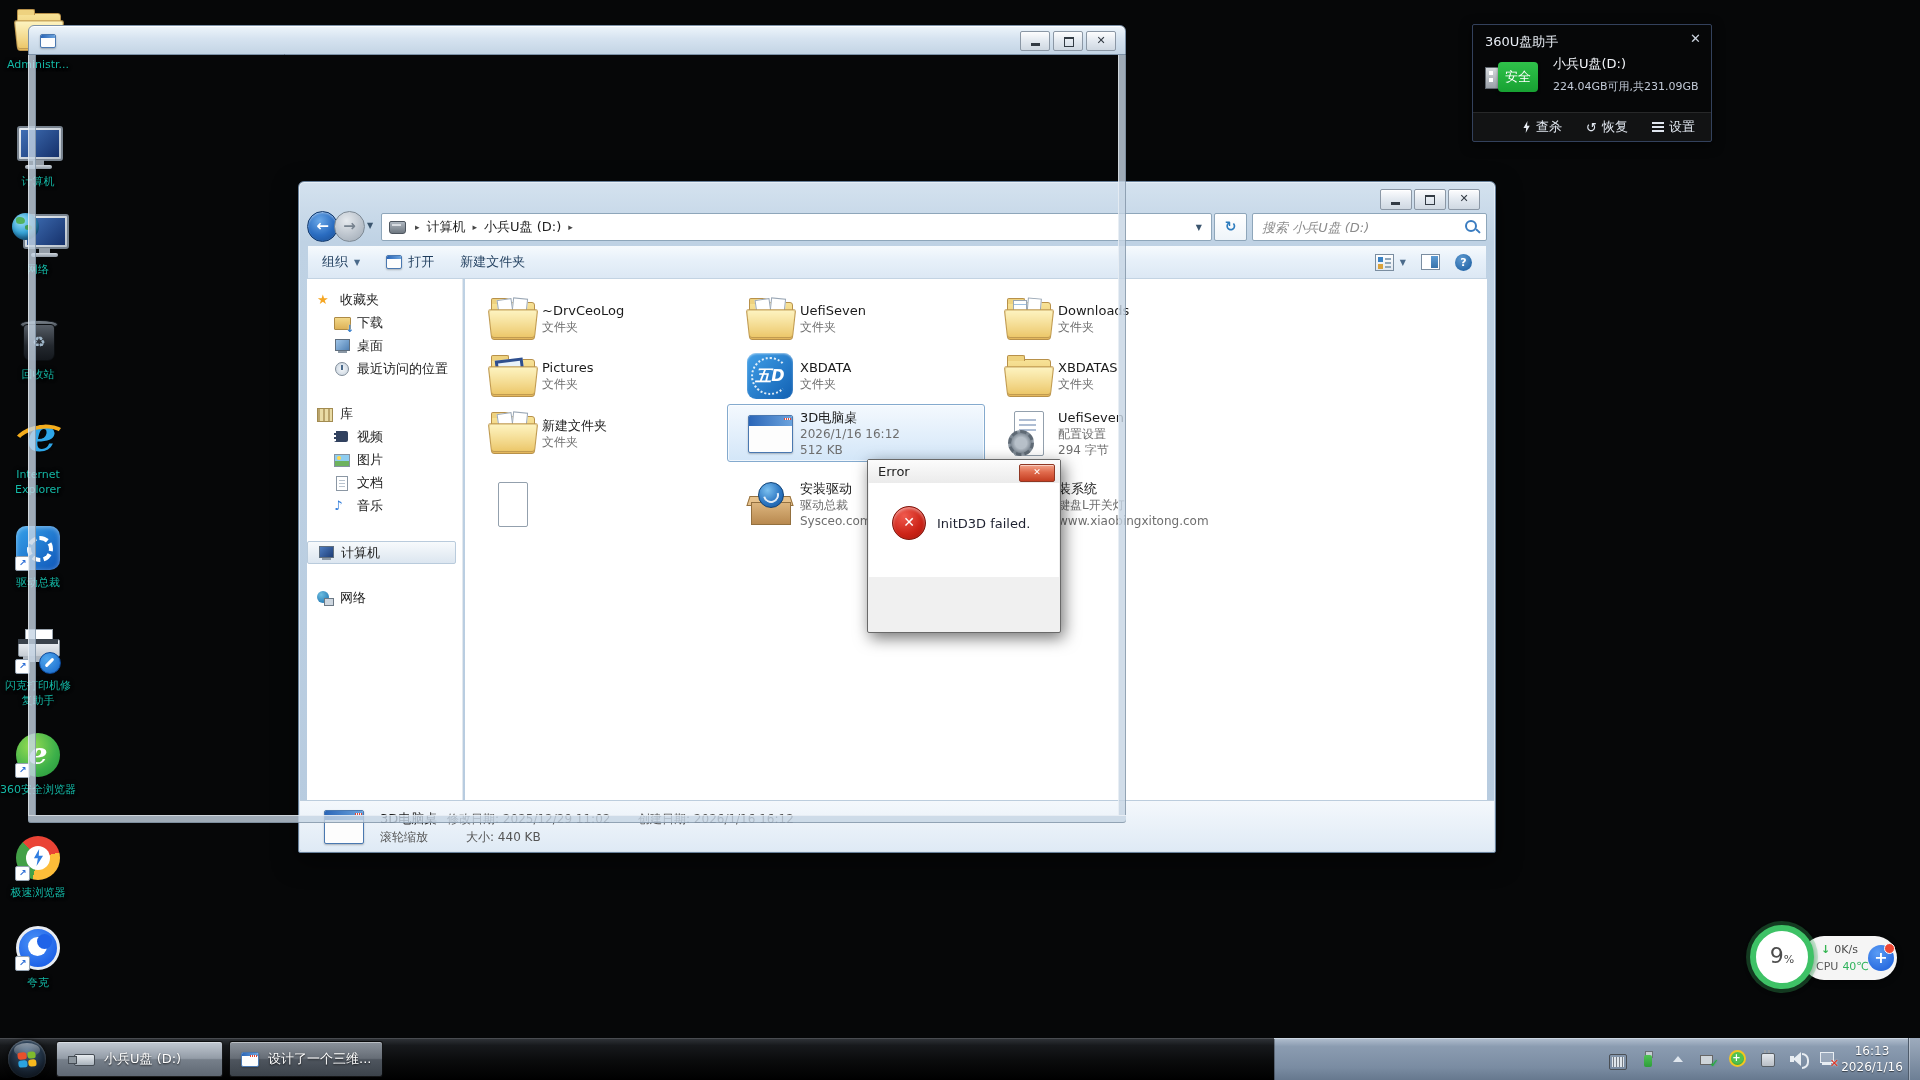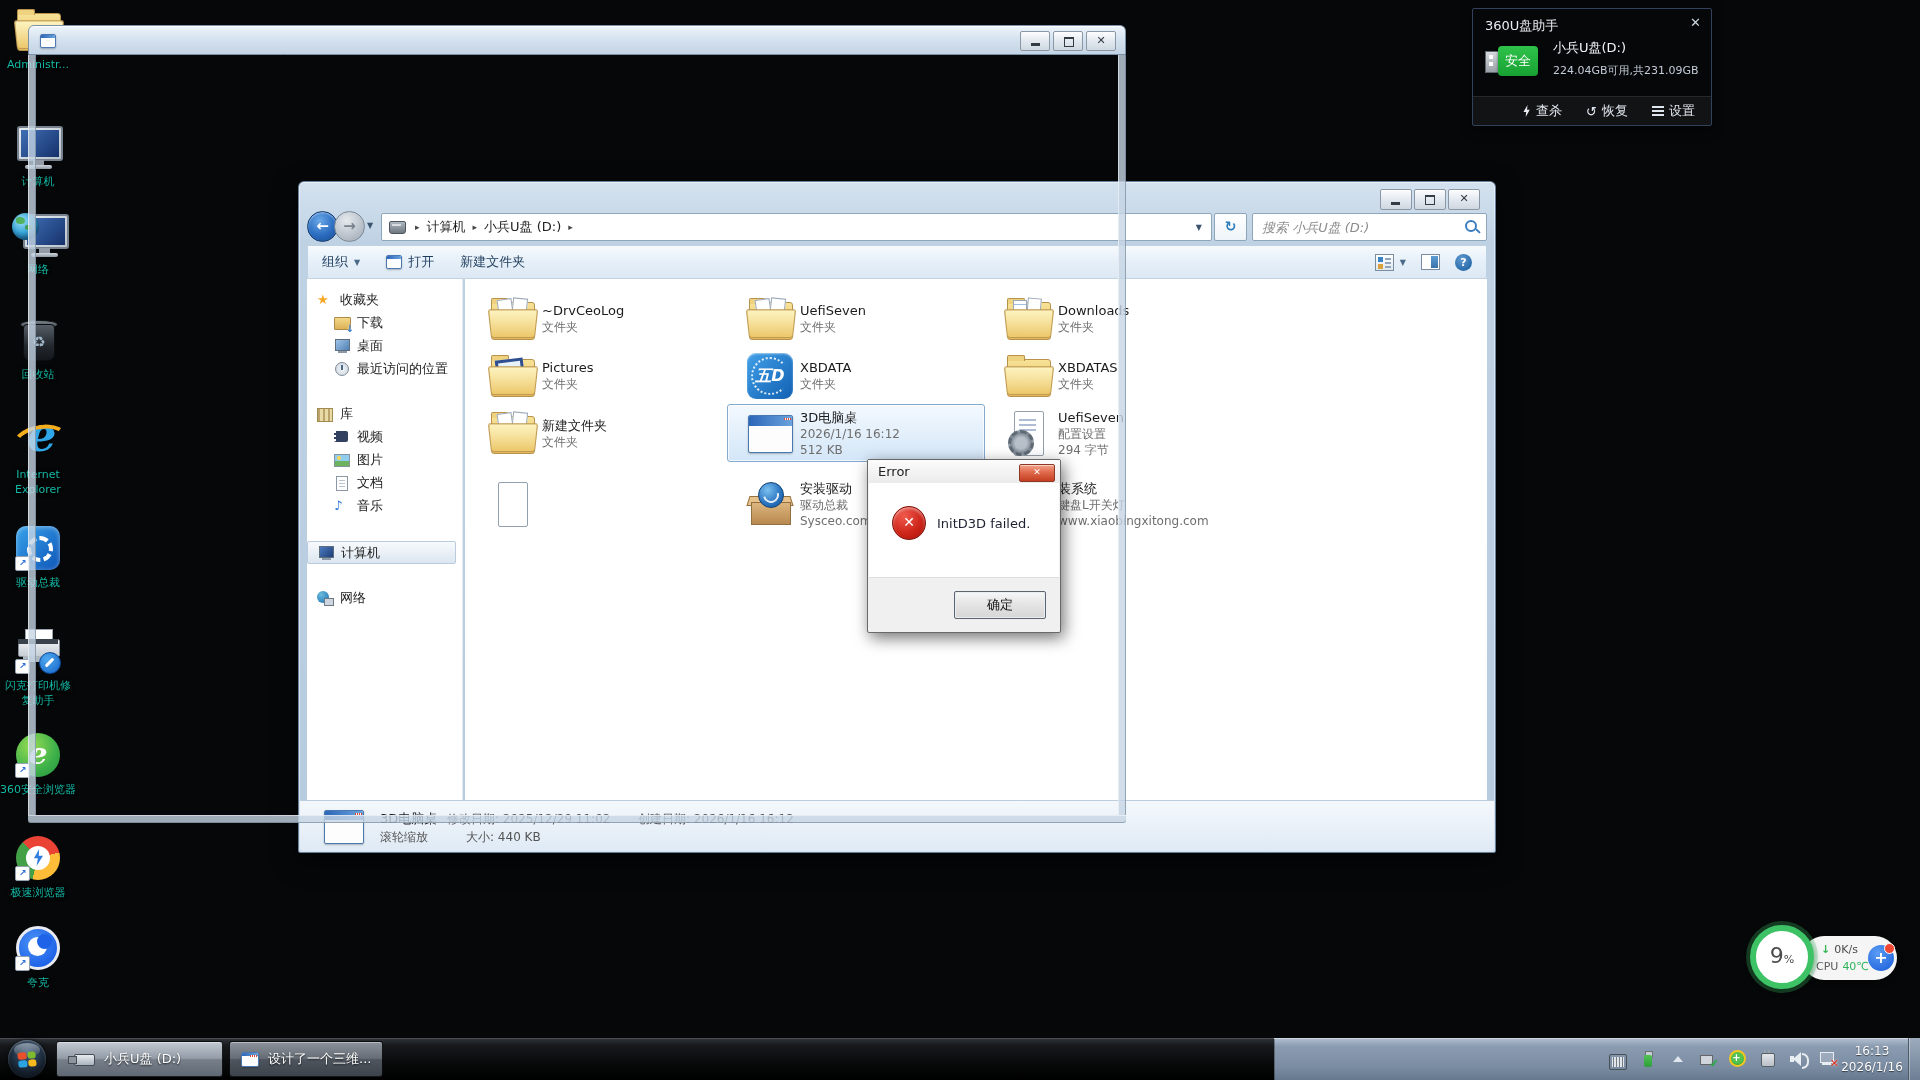--- a/index.html
+++ b/index.html
@@ -230,21 +230,21 @@
       background:radial-gradient(circle at 35% 28%,#f0594d,#cc2418 58%,#a81409);border:1px solid #7e150c;
       box-shadow:inset 0 2px 3px rgba(255,255,255,.45)}
   .err-ico span{position:absolute;width:100%;top:7px;text-align:center;font-size:14px;font-weight:bold;color:#fff}
   .err-msg{position:absolute;left:68px;top:33px;font-size:13px;color:#1e2130}
   .err-foot{position:absolute;left:1px;right:1px;bottom:1px;height:53px;background:#f0f0f0;border-top:1px solid #dfdfdf}
   .ok-btn{position:absolute;right:13px;top:13px;width:90px;height:26px;border:1px solid #5c656e;border-radius:2px;
       background:linear-gradient(180deg,#f7f7f7,#e5e5e5 45%,#d6d6d6);font-size:13px;color:#111;
       text-align:center;line-height:25px;box-shadow:inset 0 0 0 1px #e9eef3}
 
   
-  .usb-panel{position:absolute;left:1472px;top:8px;width:238px;height:116px;z-index:25;border:1px solid #33415c;
+  .usb-panel{position:absolute;left:1472px;top:24px;width:238px;height:116px;z-index:25;border:1px solid #33415c;
       background:linear-gradient(150deg,#243click550 0,#233450 0,#16233a 45%,#0d1627 100%);border-radius:2px;
       box-shadow:0 3px 12px rgba(0,0,0,.6)}
   .up-title{position:absolute;left:12px;top:8px;font-size:13px;color:#e8edf4}
   .up-close{position:absolute;right:10px;top:6px;font-size:13px;color:#cdd5e0}
   .up-usb{position:absolute;left:12px;top:36px;width:54px;height:32px}
   .up-plug{position:absolute;left:0;top:6px;width:14px;height:20px;background:linear-gradient(180deg,#d6dade,#9aa0a8);border:1px solid #5f666e}
   .up-plug i{position:absolute;left:3px;top:3px;width:4px;height:4px;background:#fff;box-shadow:0 7px 0 #fff}
   .up-badge{position:absolute;left:13px;top:1px;width:40px;height:30px;border-radius:4px;text-align:center;
       background:linear-gradient(180deg,#2fc24a,#17a132);color:#fff;font-size:13px;line-height:30px;
       box-shadow:0 1px 3px rgba(0,0,0,.5)}
@@ -755,23 +755,20 @@
     <div class="err-title">
       <div class="t">Error</div>
       <div class="err-close">✕</div>
     </div>
     <div class="err-body">
       <div class="err-ico">
           <span>✕</span>
         </div>
       <div class="err-msg">InitD3D failed.</div>
     </div>
-    <div class="err-foot">
-      <div class="ok-btn">确定</div>
-    </div>
   </div>
 
   <div class="usb-panel">
     <div class="up-title">360U盘助手</div>
     <div class="up-close">✕</div>
     <div class="up-usb">
       <div class="up-plug">
           <i></i>
         </div>
       <div class="up-badge">安全</div>

